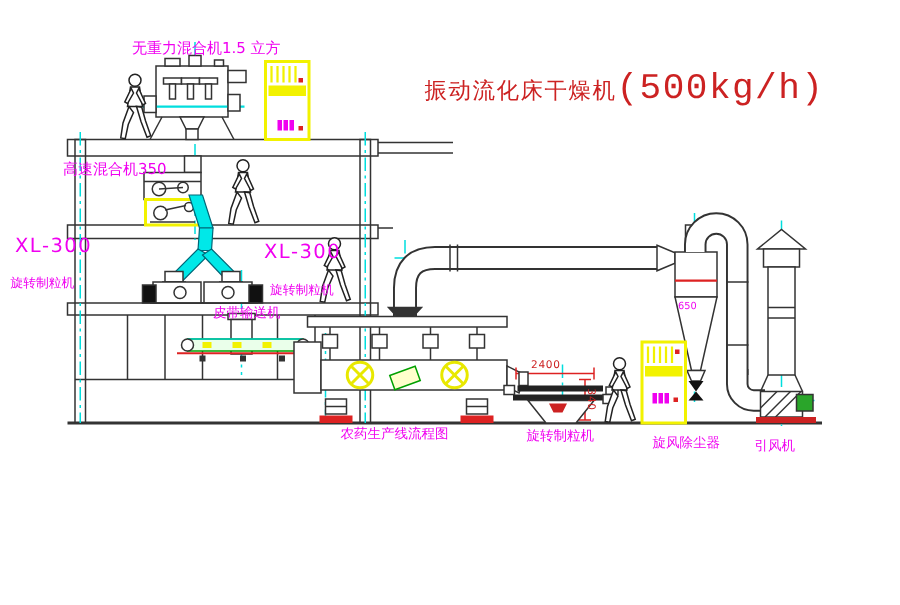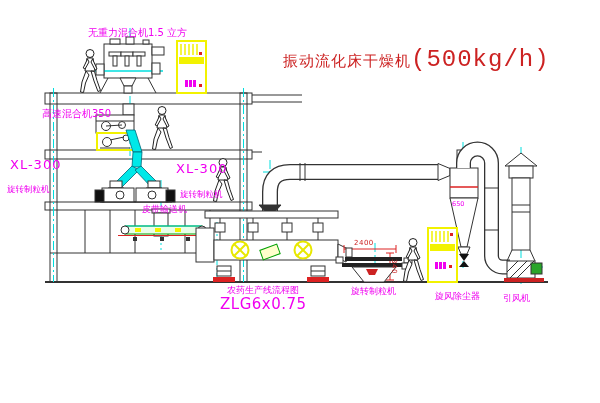--- a/index.html
+++ b/index.html
@@ -304,21 +304,20 @@
 
 <span class="lbl md" style="left:10px;top:158px;">XL-300</span>
 <span class="lbl" style="left:7px;top:185px;font-size:8.5px;">旋转制粒机</span>
 
 <span class="lbl md" style="left:176px;top:162px;">XL-300</span>
 <span class="lbl" style="left:180px;top:190px;font-size:8.5px;">旋转制粒机</span>
 
 <span class="lbl sm" style="left:142px;top:205px;">皮带输送机</span>
 
 <span class="lbl sm" style="left:227px;top:286px;">农药生产线流程图</span>
-<span class="lbl model" style="left:220px;top:297px;">ZLG6x0.75</span>
 
 <span class="lbl sm" style="left:351px;top:287px;">旋转制粒机</span>
 
 <span class="lbl sm" style="left:435px;top:292px;">旋风除尘器</span>
 <span class="lbl sm" style="left:503px;top:294px;">引风机</span>
 
 <span class="lbl" style="left:452px;top:177px;font-size:6.5px;margin-top:24px;">650</span>
 <span class="lbl dim" style="left:354px;top:240px;">2400</span>
 <span class="lbl dim rot90" style="left:397px;top:259px;">340</span>
 

